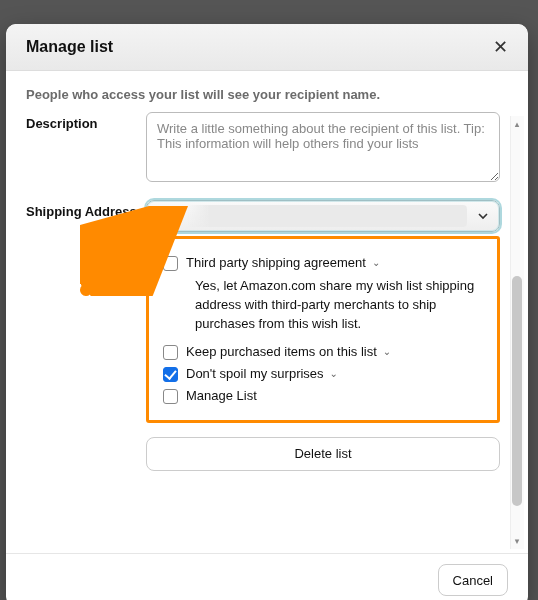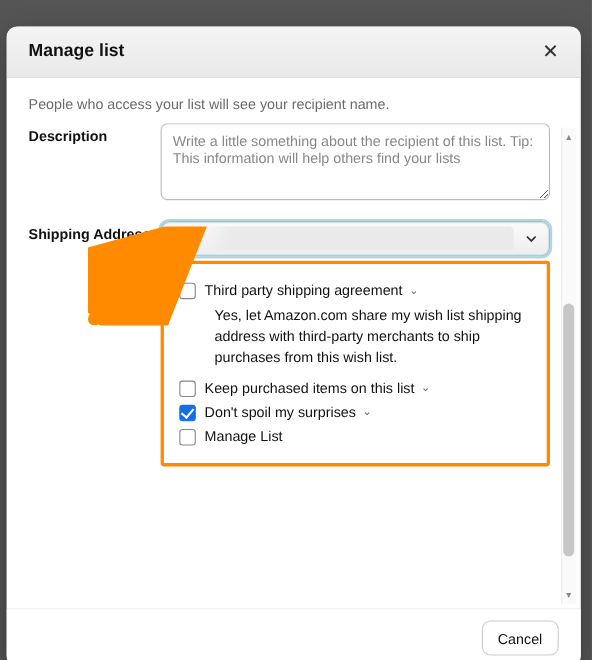--- a/index.html
+++ b/index.html
@@ -10,21 +10,21 @@
     display: flex; flex-direction: column; overflow: hidden;
   }
   .modal-header {
     background: linear-gradient(#f4f4f4,#e9e9e9);
     border-bottom: 1px solid #ddd;
     padding: 14px 20px; display: flex; align-items: center; justify-content: space-between;
     border-top-left-radius: 10px; border-top-right-radius: 10px;
   }
   .modal-title { font-size: 16px; font-weight: bold; color: #111; }
   .close-x { font-size: 18px; color: #333; cursor: pointer; line-height: 1; }
-  .sub { color: #6b6b6b; font-size: 13px; padding: 16px 20px 10px; }
+  .sub { color: #6b6b6b; font-size: 13px; padding: 16px 20px 10px; font-weight: bold; }
   .scroll-area { flex: 1; position: relative; overflow: hidden; padding: 0 14px 0 20px; }
   .scroll-inner { position: absolute; left:20px; right:28px; top:0; bottom:0; }
   .row { display: flex; margin-bottom: 14px; }
   .lab { width: 120px; flex: none; font-size: 13px; font-weight: bold; color: #111; line-height: 1.3; padding-top: 4px; }
   .ctrl { flex: 1; }
   textarea.ctrl-input {
     width: 100%; height: 70px; border: 1px solid #bbb; border-radius: 6px;
     padding: 8px 10px; font-family: inherit; font-size: 13px; color: #333; resize: vertical;
   }
   textarea.ctrl-input::placeholder { color: #888; }
@@ -138,20 +138,21 @@
             </div>
 
             <div class="chk-line">
               <span class="chk"></span>
               <span class="chk-label">
                 <span>Manage List</span>
               </span>
             </div>
           </div>
 
+          <button class="delete-btn">Delete list</button>
         </div>
       </div>
     </div>
 
     <div class="sbar">
       <div class="sbar-track"></div>
       <div class="sbar-btn top">▴</div>
       <div class="sbar-thumb"></div>
       <div class="sbar-btn bot">▾</div>
     </div>

